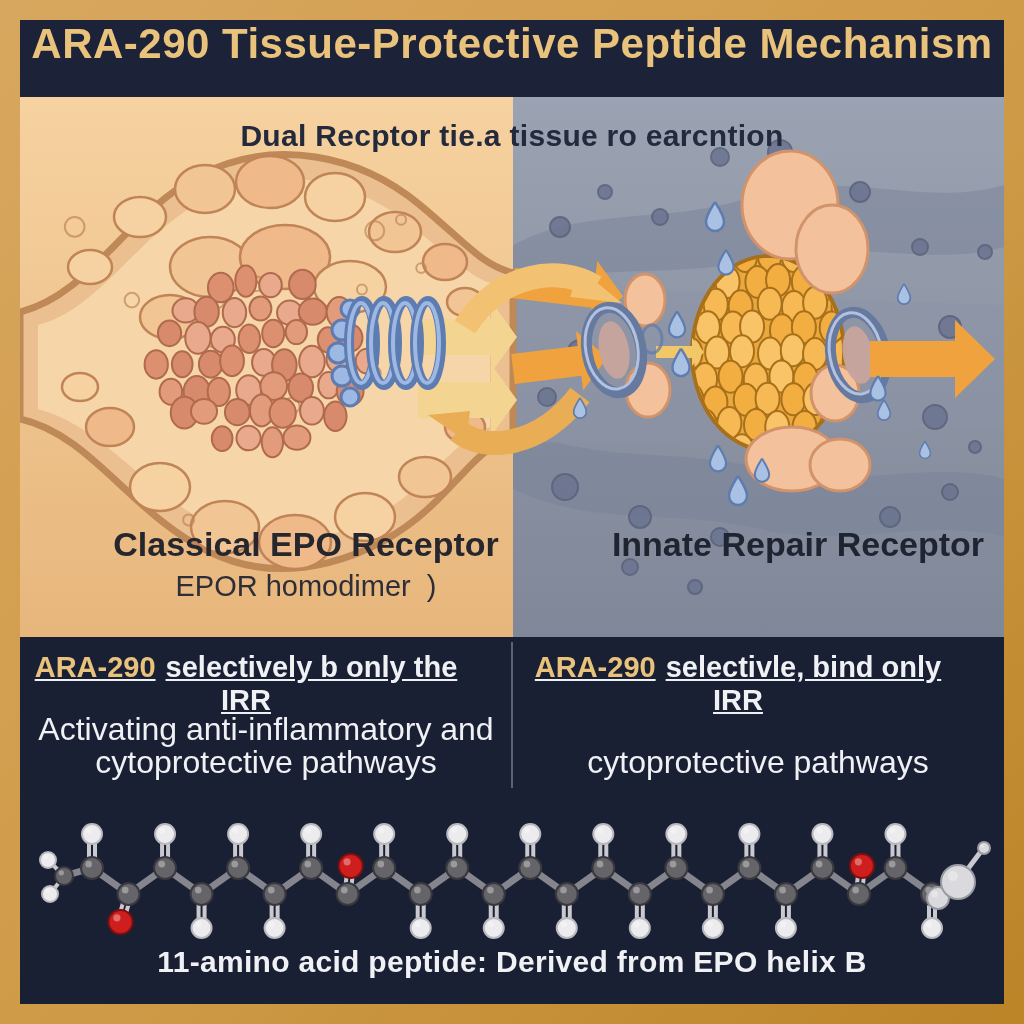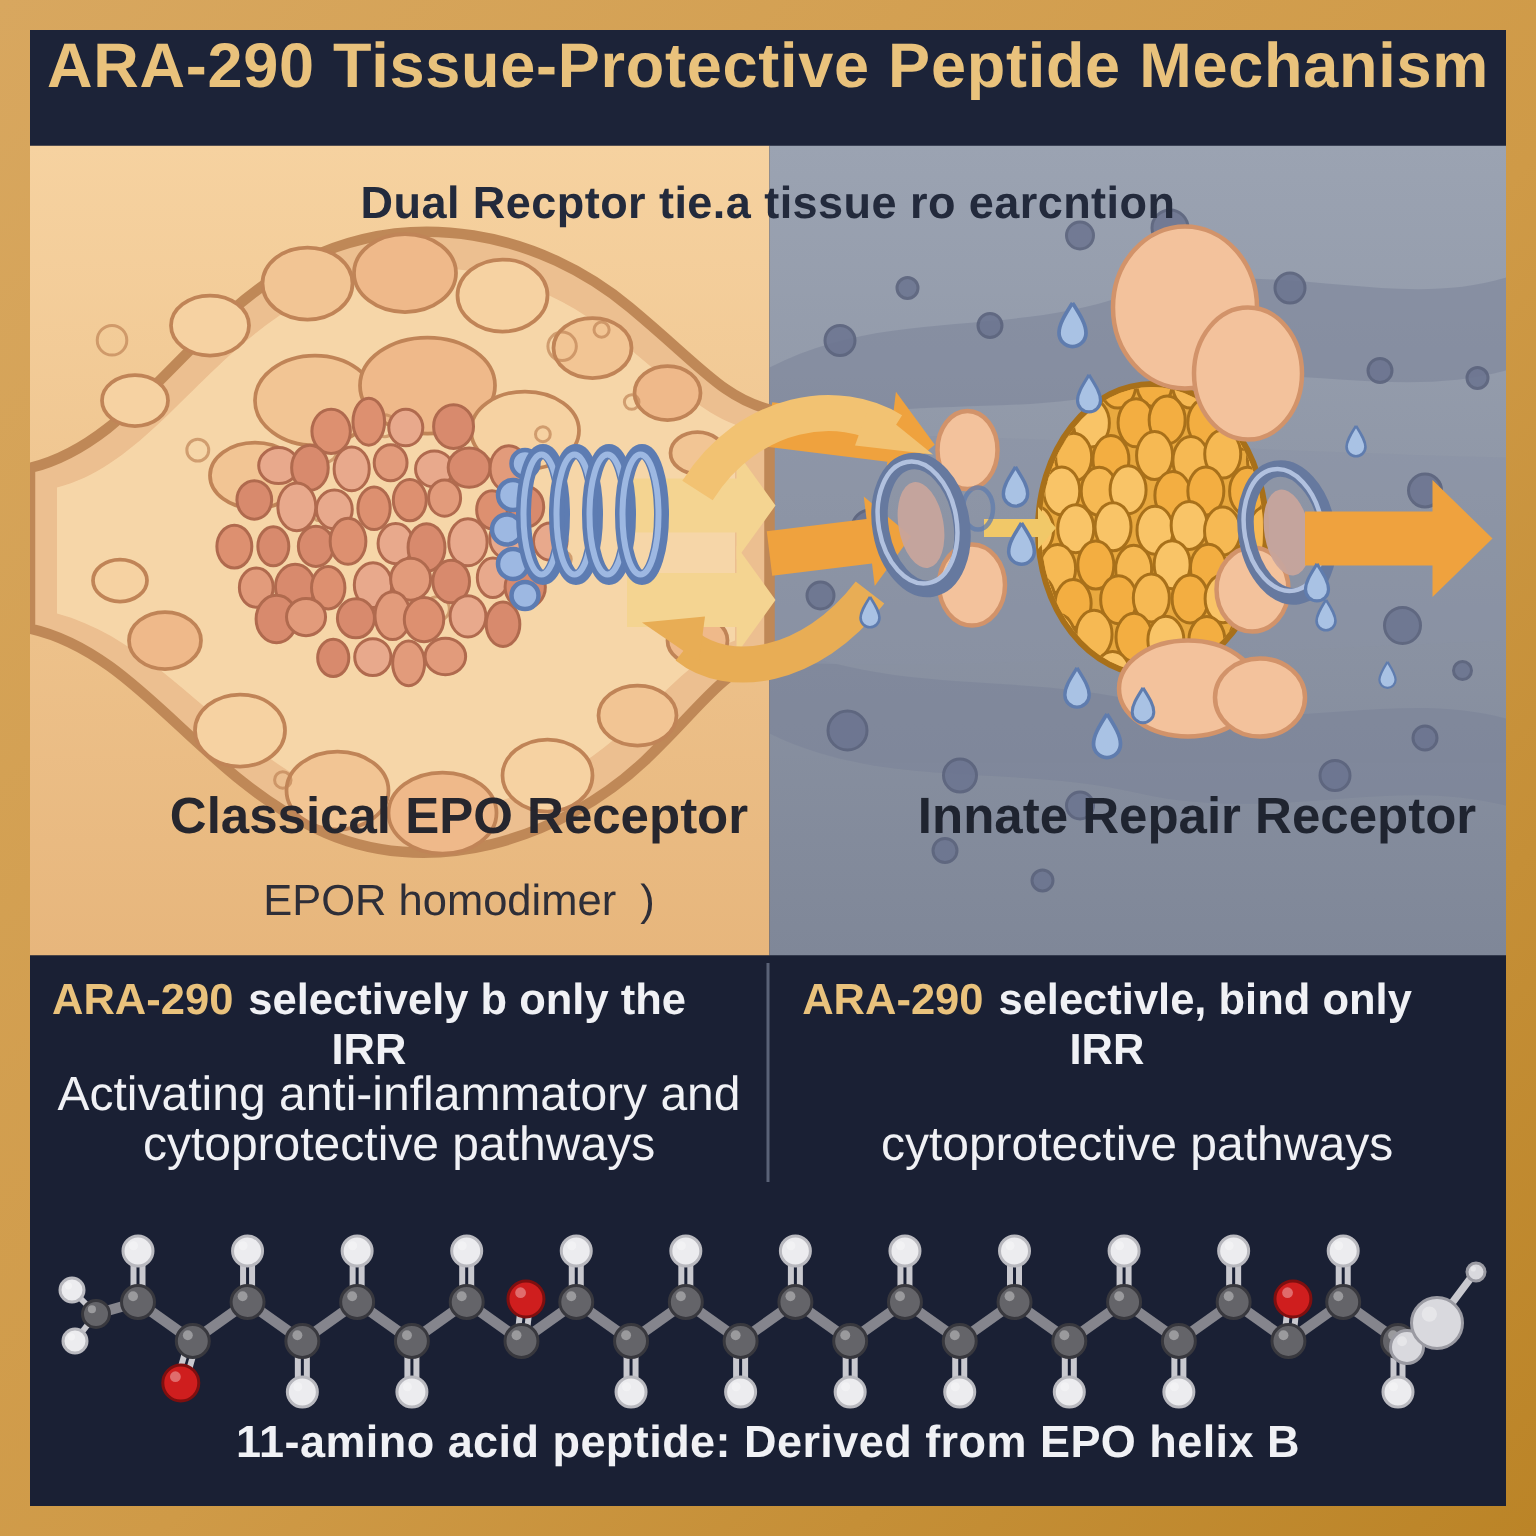--- a/index.html
+++ b/index.html
@@ -21,23 +21,23 @@
   }
   .illo-wrap{position:absolute;left:0;top:77px;width:984px;height:540px;}
   .illo-wrap svg{position:absolute;left:0;top:0;}
   .subtitle{
     position:absolute;left:0;top:22px;width:984px;text-align:center;
     color:#232a3c;font-size:30px;font-weight:bold;letter-spacing:.3px;
   }
   .col{position:absolute;width:492px;text-align:center;padding-left:40px;}
   .heading{font-size:34px;font-weight:bold;color:#26262e;}
   .col.right .heading{color:#1f2430;}
-  .subheading{font-size:29px;color:#2e2e38;margin-top:21px;white-space:pre;}
+  .subheading{font-size:29px;color:#2e2e38;margin-top:6px;white-space:pre;}
   .col.right .subheading{color:#252a36;}
-  .note-line1{position:absolute;width:452px;text-align:center;font-size:29px;font-weight:bold;color:var(--white_text);}
+  .note-line1{position:absolute;width:452px;text-align:center;font-size:29px;font-weight:bold;color:var(--white_text);text-decoration:underline;}
   .note-line1 .hl{color:var(--gold_text);margin-right:10px;}
   .note-line{position:absolute;width:492px;text-align:center;font-size:32px;color:var(--white_text);font-weight:500;}
   .vdivider{position:absolute;width:2px;background:var(--divider);opacity:.75;}
   .molecule-wrap{position:absolute;left:0;top:770px;width:984px;height:180px;}
   .caption{
     position:absolute;left:0;top:925px;width:984px;text-align:center;
     color:var(--white_text);font-size:30px;font-weight:700;letter-spacing:.3px;
   }
 </style>
 </head>

